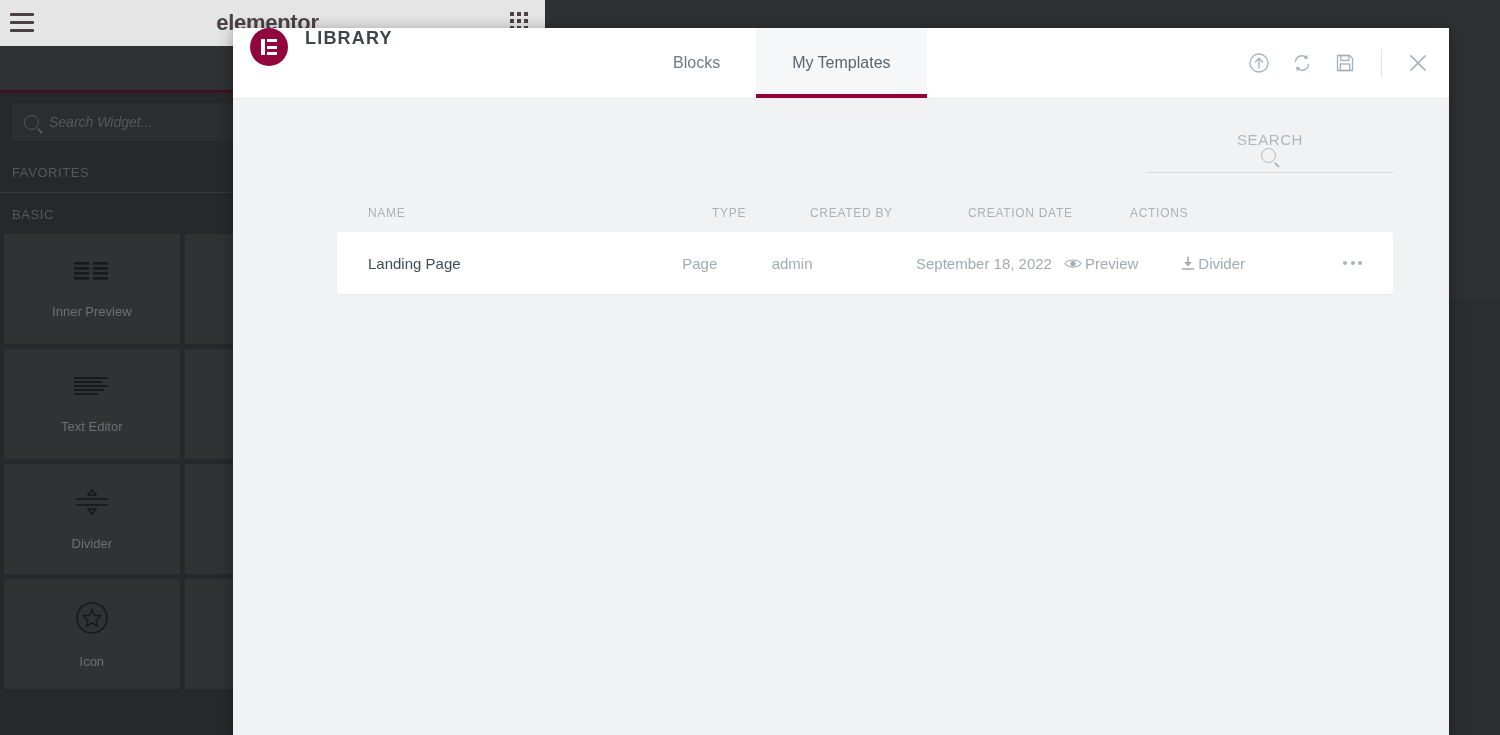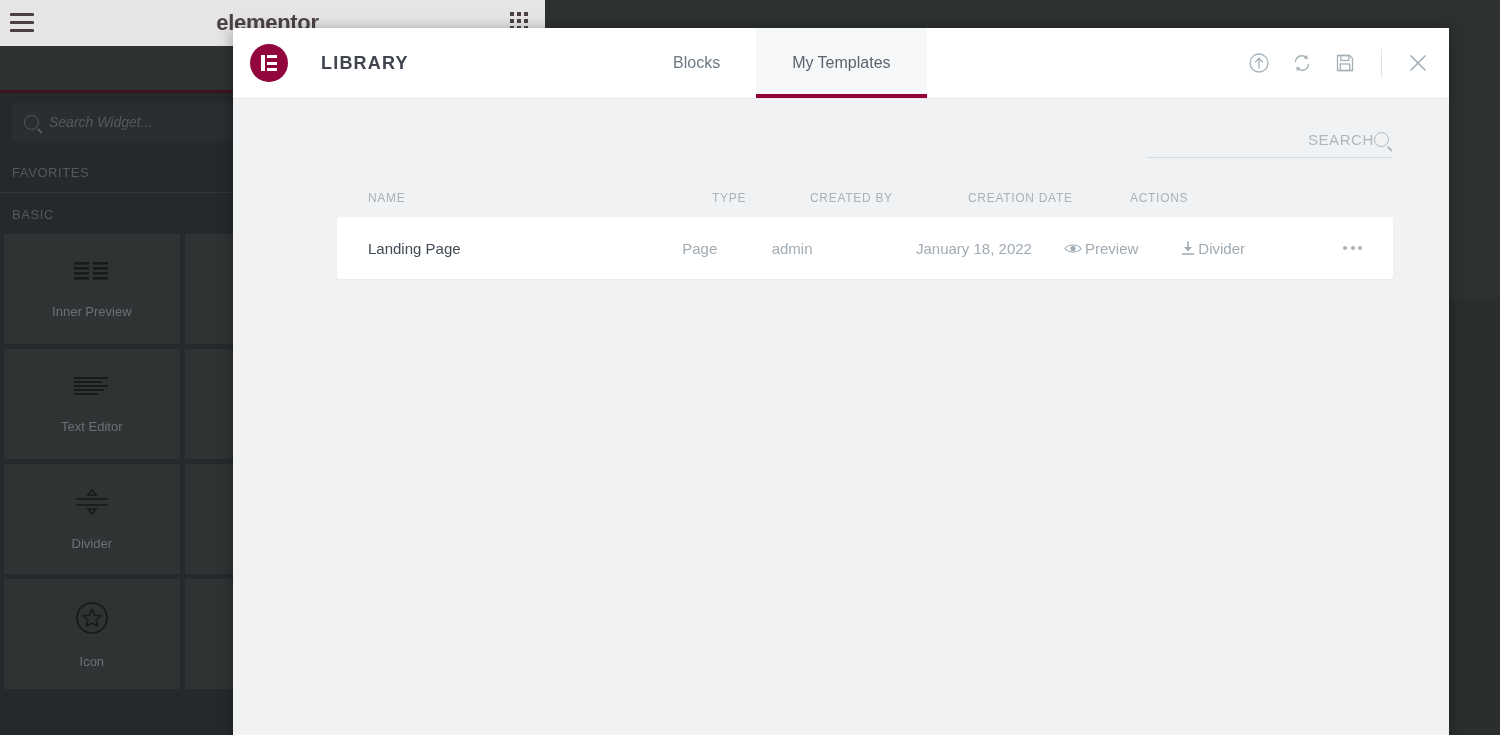--- a/index.html
+++ b/index.html
@@ -164,22 +164,22 @@
   .modal-header {
     height: 70px;
     background: #ffffff;
     border-bottom: 1px solid #e6e8ea;
     display: flex;
     align-items: stretch;
     position: relative;
   }
   .brand {
     display: flex;
-    align-items: center;
-    gap: 33px;
+    align-items: flex-start;
+    gap: 17px;
     padding-left: 17px;
     width: 330px;
   }
   .brand-mark {
     width: 38px; height: 38px;
     border-radius: 50%;
     background: #92063e;
     display: flex;
     align-items: center;
     justify-content: center;
@@ -246,20 +246,21 @@
     justify-content: flex-end;
     padding: 32px 56px 0 0;
   }
   .search-box {
     width: 246px;
     border-bottom: 1px solid #d6dade;
     display: flex;
     align-items: center;
     justify-content: flex-end;
     padding-bottom: 9px;
+    flex-direction: column;
   }
   .search-box .ph {
     font-size: 15px;
     color: #aeb7bf;
     letter-spacing: 0.6px;
   }
   .search-box .mag2 {
     width: 13px; height: 13px;
     border: 1.5px solid #aeb7bf;
     border-radius: 50%;
@@ -509,21 +510,21 @@
         <div class="col-type">TYPE</div>
         <div class="col-by">CREATED BY</div>
         <div class="col-date">CREATION DATE</div>
         <div class="col-act">ACTIONS</div>
       </div>
 
       <div class="tbl-row">
         <div class="col-name cell-name">Landing Page</div>
         <div class="col-type cell-muted">Page</div>
         <div class="col-by cell-muted">admin</div>
-        <div class="col-date cell-muted">January 18, 2022</div>
+        <div class="col-date cell-muted">September 18, 2022</div>
         <div class="col-act actions">
           <span class="action">
             <svg width="18" height="13" viewBox="0 0 18 13">
               <path d="M1 6.5 C4 1.8 14 1.8 17 6.5 C14 11.2 4 11.2 1 6.5 Z" fill="none" stroke="currentColor" stroke-width="1.2"></path>
               <circle cx="9" cy="6.5" r="2.6" fill="currentColor"></circle>
             </svg>
             <span>Preview</span>
           </span>
           <span class="action">
             <svg width="14" height="15" viewBox="0 0 14 15">

